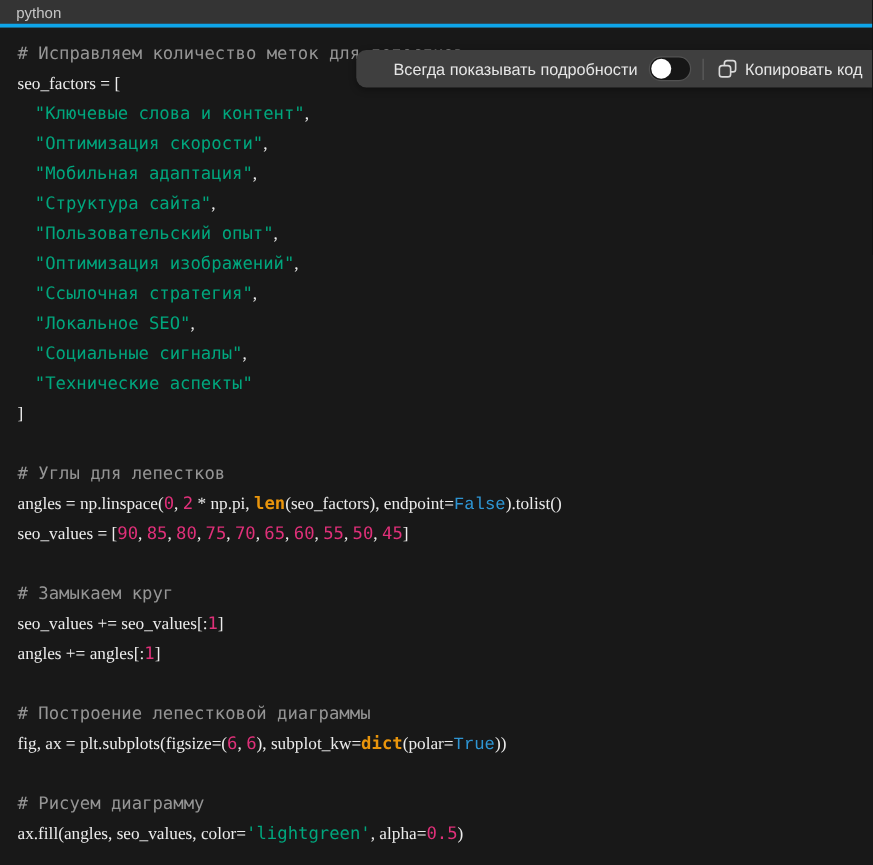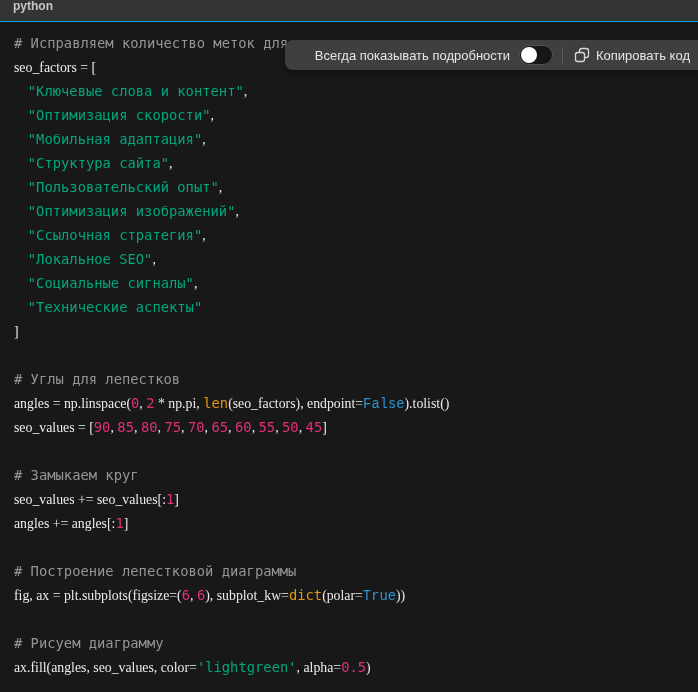--- a/index.html
+++ b/index.html
@@ -10,25 +10,24 @@
     position: relative;
     width: 698px;
     height: 692px;
     background: var(--code-bg, #181818);
     overflow: hidden;
   }
 
   .code-header {
     height: 22px;
     background: var(--header-bg, #343434);
-    border-bottom: 1px solid #0ea5e9;
+    border-bottom: 3px solid #0ea5e9;
     display: flex;
-    align-items: flex-start;
+    align-items: center;
     padding: 0 13px;
-    font-weight: bold;
   }
   .code-header .lang {
     color: #c6c6c6;
     font-size: 12px;
     line-height: 1;
   }
 
   pre.code-block {
     margin: 0;
     padding: 9px 14px;
@@ -37,21 +36,21 @@
     line-height: 24px;
     white-space: pre;
     color: var(--text, #ececec);
   }
   .code-line { height: 24px; }
 
   .tok-p { color: var(--text, #ececec); font-family: Liberation Serif, serif; }
   .tok-c { color: var(--comment, #959595); }
   .tok-s { color: var(--string, #00a67d); }
   .tok-n { color: var(--number, #df3079); }
-  .tok-b { color: var(--builtin, #e9950c); }
+  .tok-b { color: var(--builtin, #e9950c); font-weight: bold; }
   .tok-k { color: var(--keyword, #2e95d3); font-family: Liberation Mono, monospace; }
 
   .toolbar {
     position: absolute;
     top: 40px;
     right: 0;
     height: 30px;
     background: var(--toolbar-bg, #3f3f3f);
     border-radius: 8px 0 0 8px;
     display: flex;

